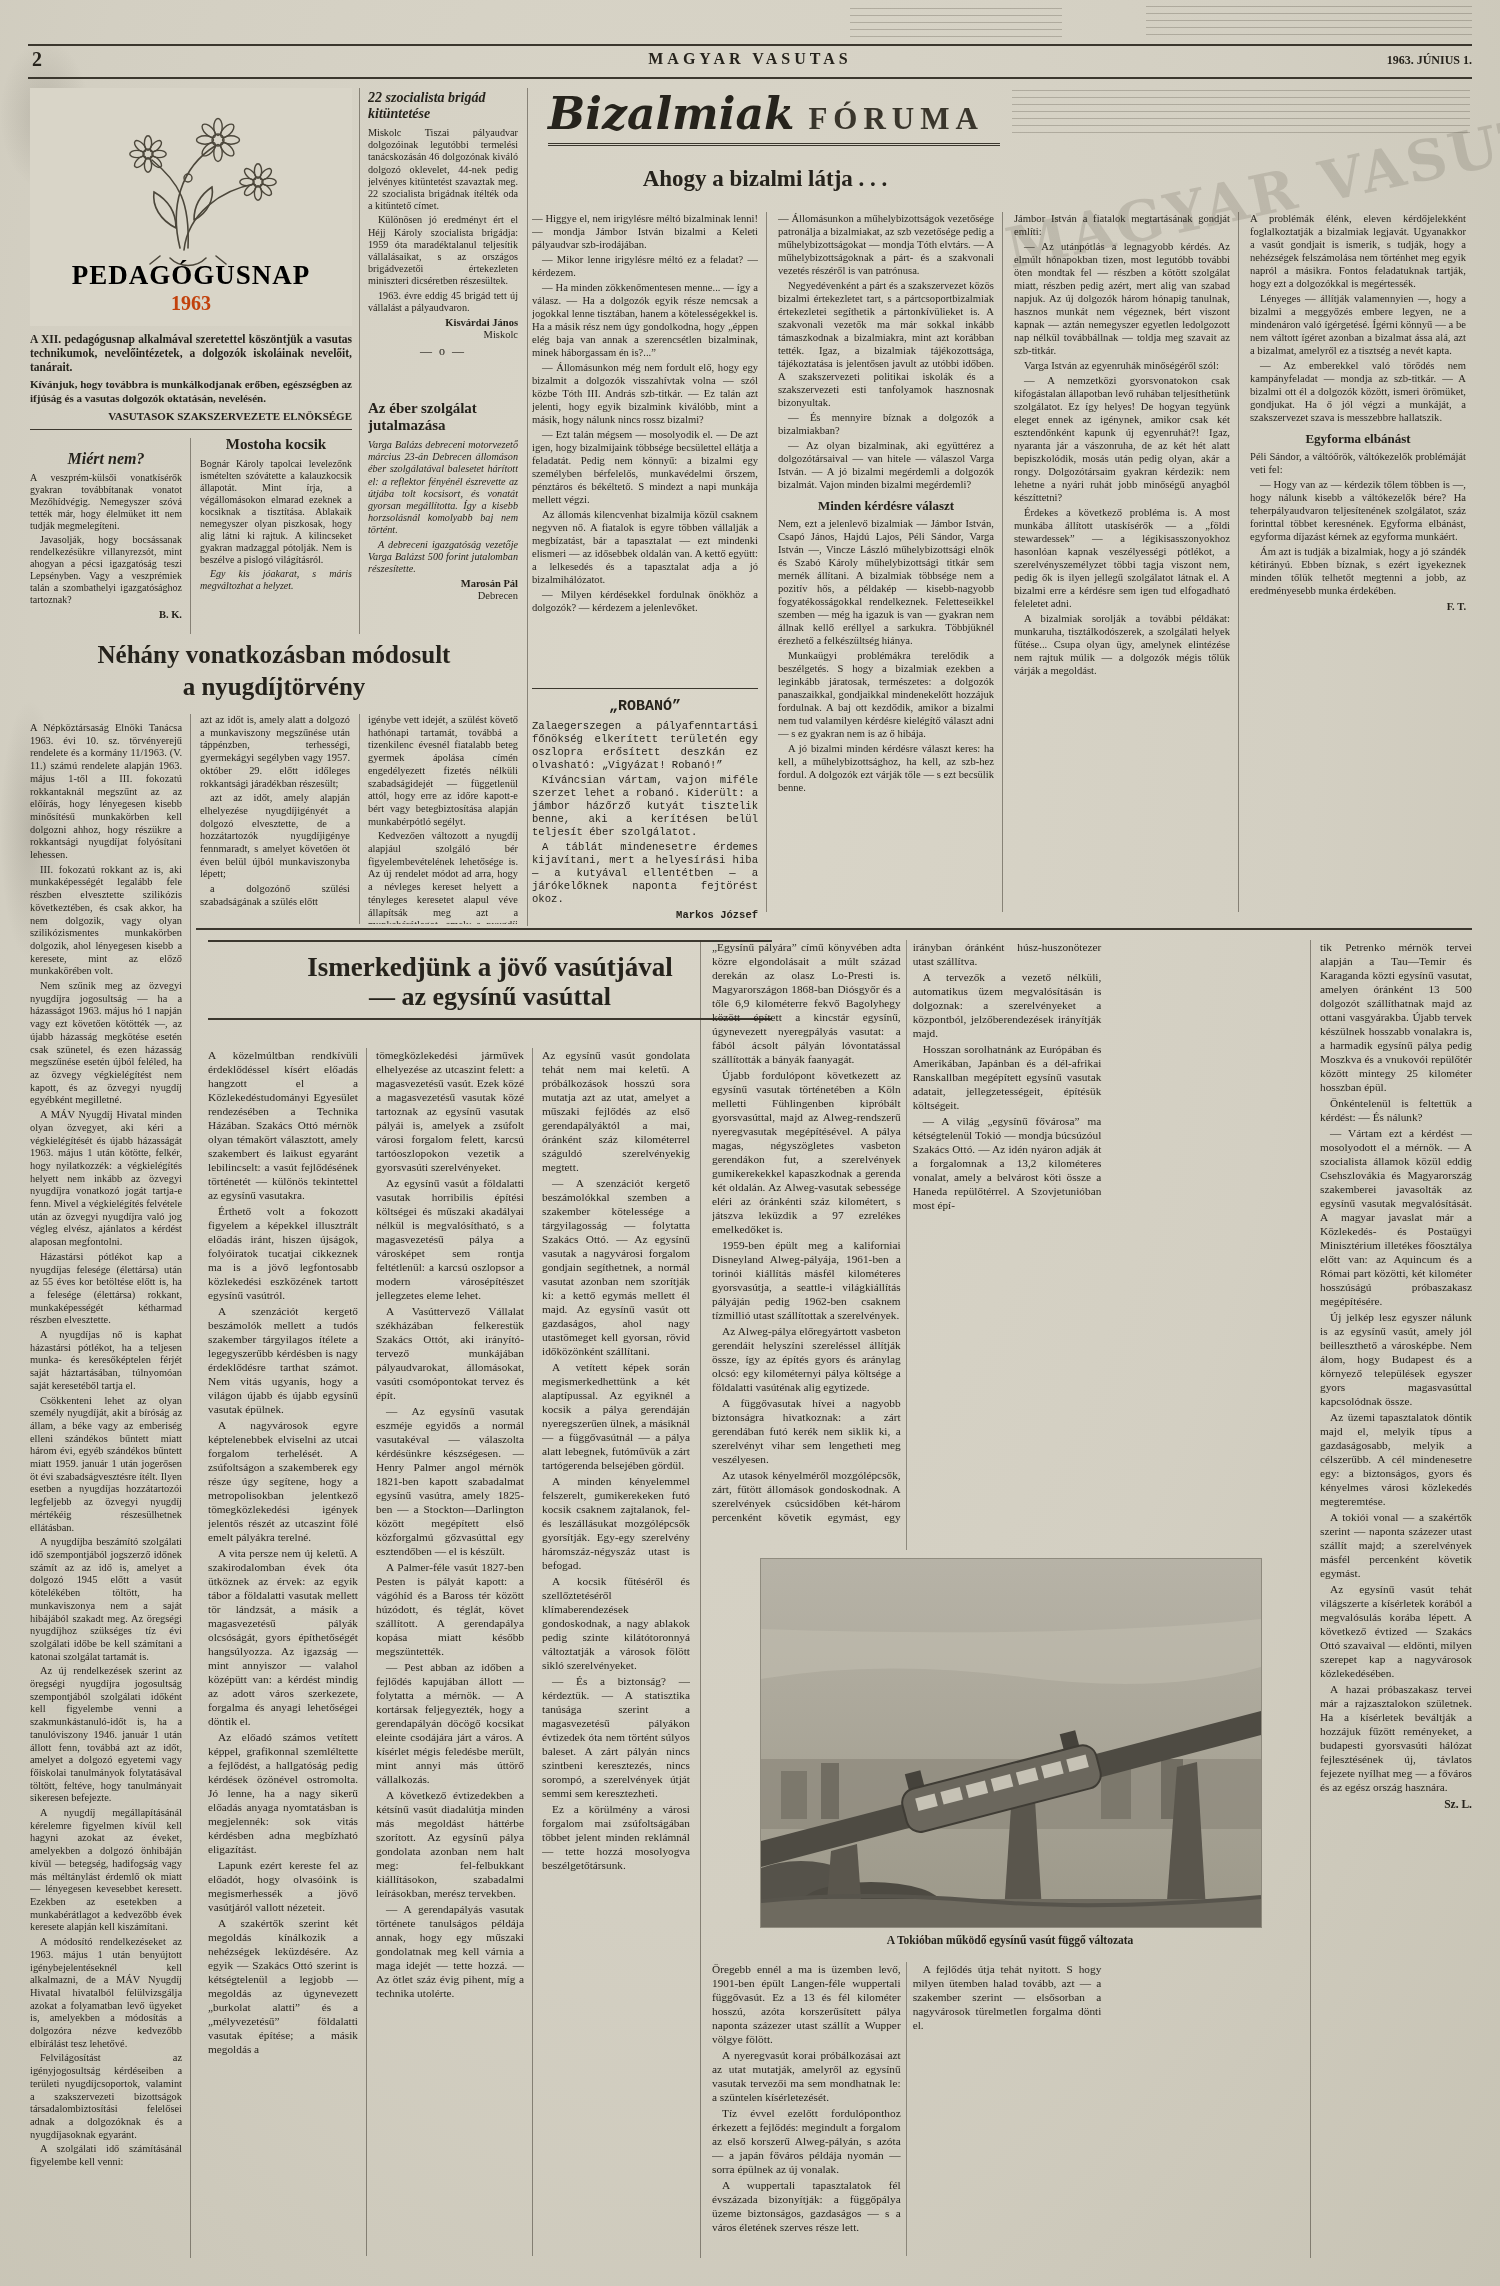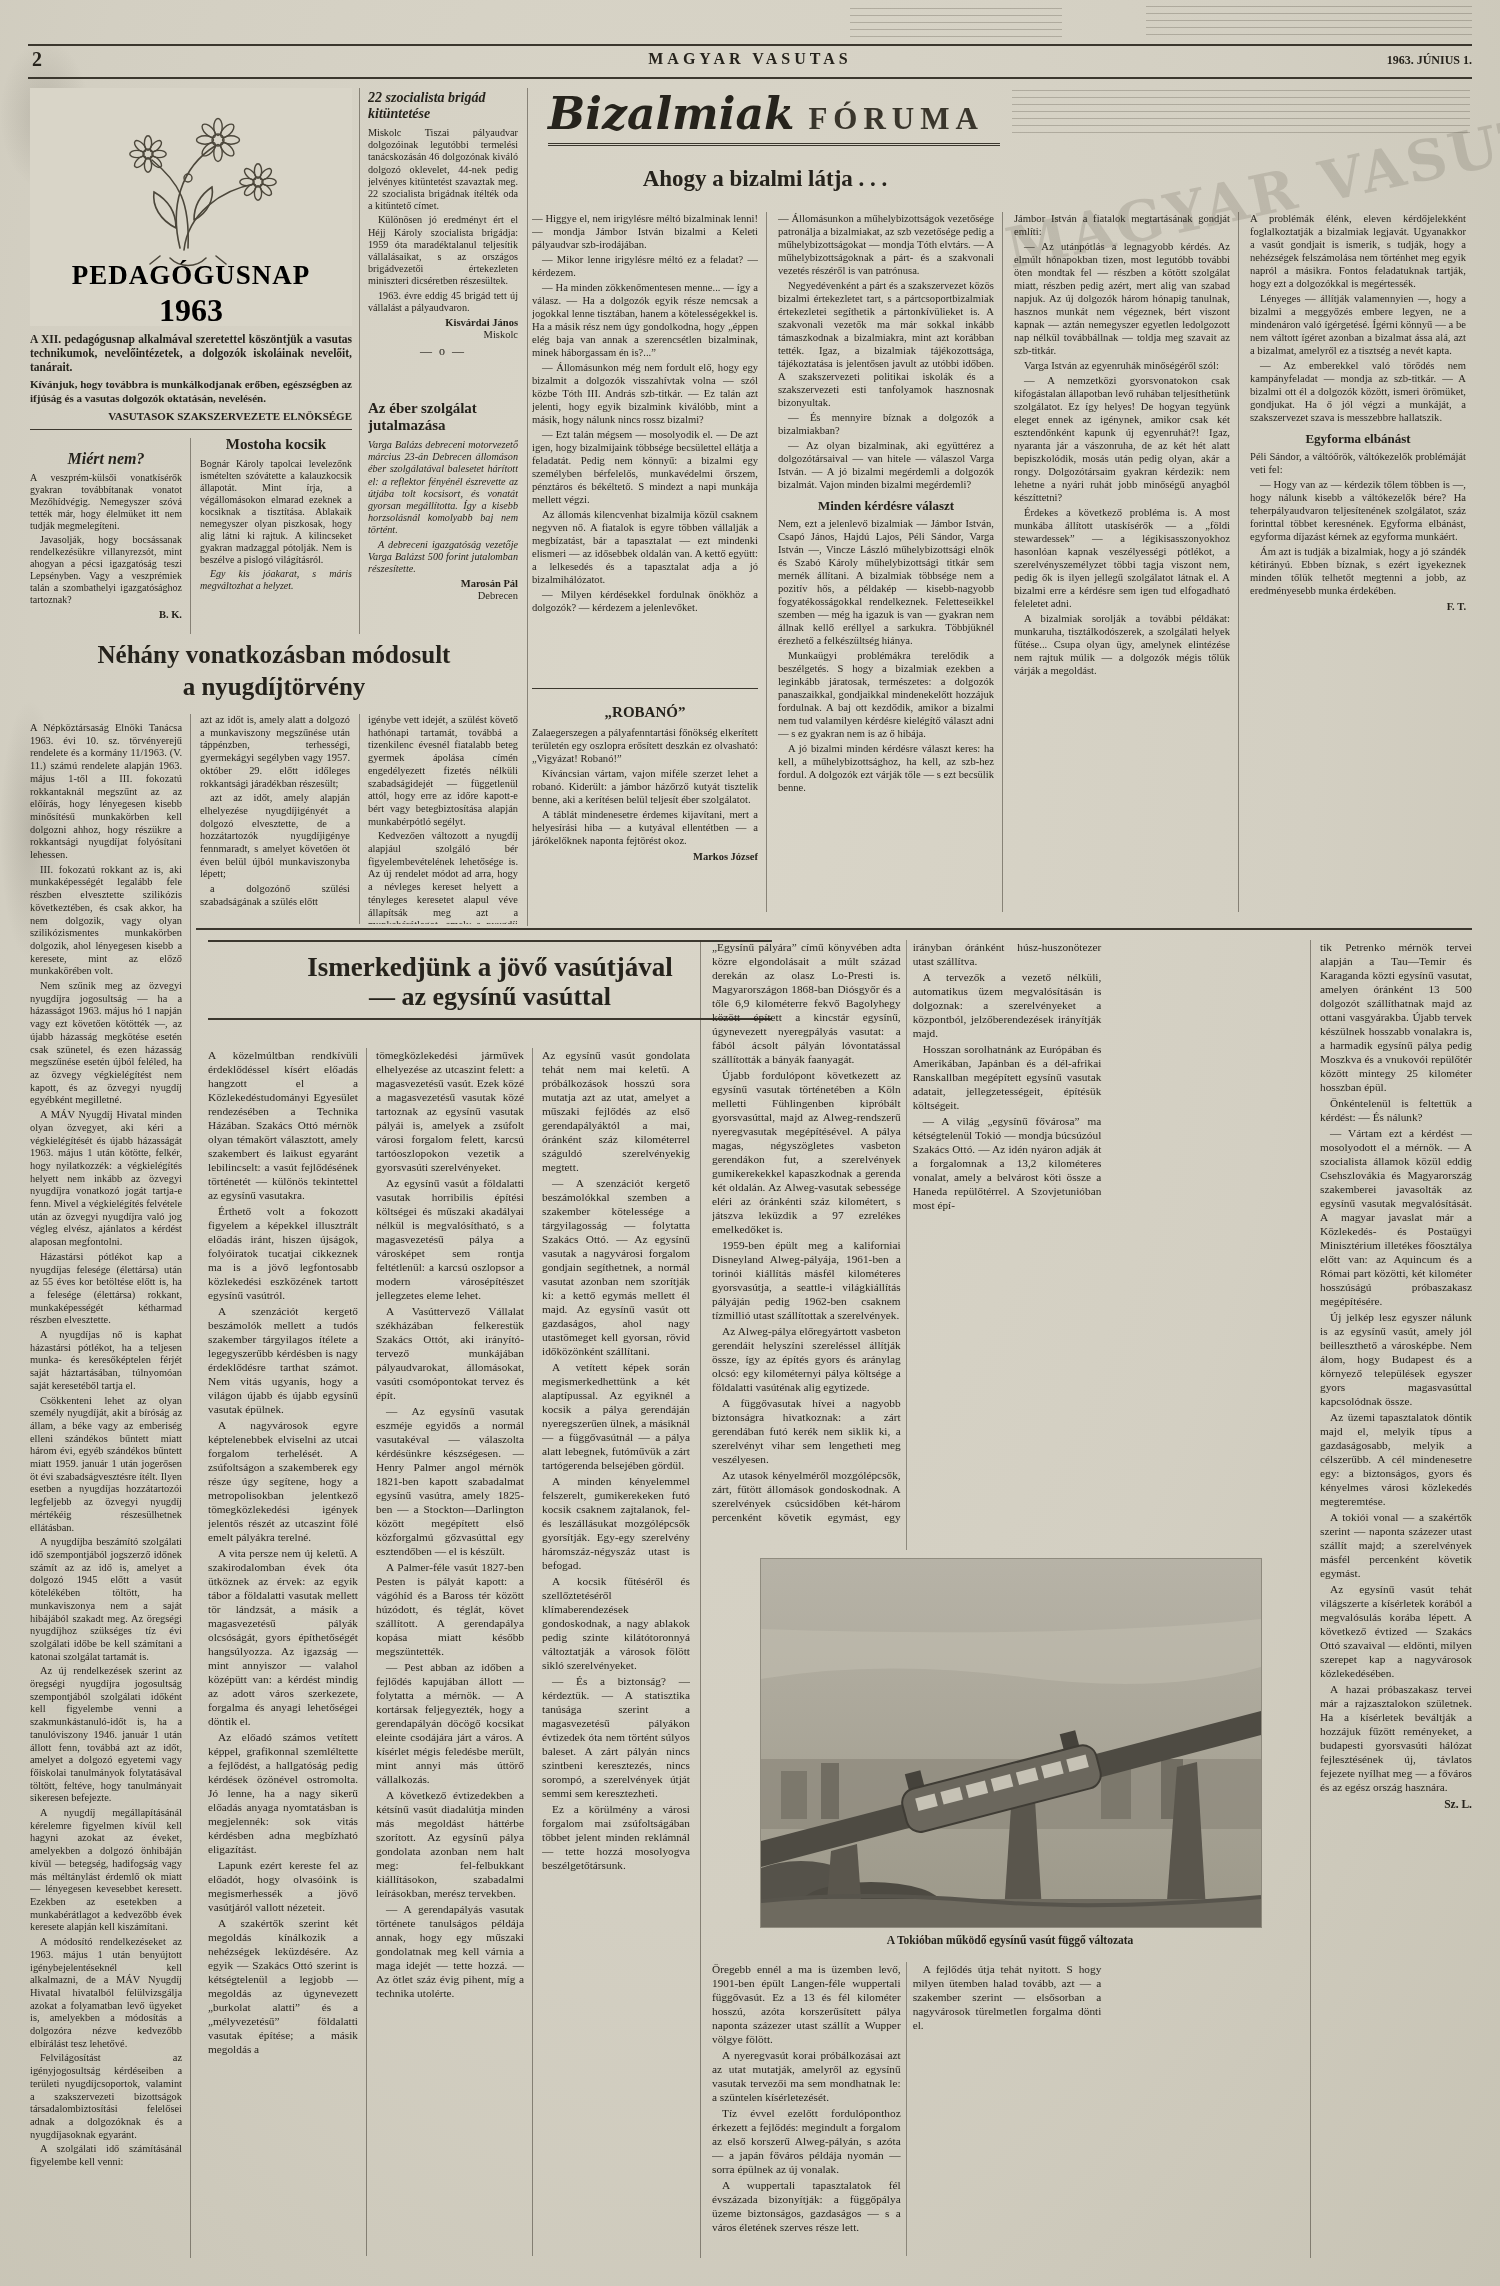--- a/index.html
+++ b/index.html
@@ -34,21 +34,21 @@
   .forum-script{font-family:"DejaVu Serif",serif;font-style:italic;font-weight:bold;font-size:44px;}
   .forum-block{font-weight:bold;font-size:31px;letter-spacing:6px;margin-left:14px;color:#3a362c;}
   .box-headline{position:absolute;border-top:2px solid #3b372e;border-bottom:2px solid #3b372e;
                 text-align:center;padding:9px 4px 7px;}
   .box-headline .l1{font-weight:bold;font-size:27px;line-height:32px;}
   .box-headline .l2{font-weight:bold;font-size:26px;line-height:28px;}
   .multicol3{column-count:3;column-gap:12px;column-rule:1px solid rgba(55,50,40,.45);column-fill:auto;}
   .fig{position:absolute;border:1px solid rgba(60,55,45,.45);}
   .fig-caption{position:absolute;text-align:center;font-weight:bold;font-size:11.5px;}
   .ped-text1{position:absolute;left:0;right:0;text-align:center;font-weight:bold;font-size:27px;letter-spacing:1px;color:#000000;}
-  .ped-text2{position:absolute;left:0;right:0;text-align:center;font-weight:bold;font-size:32px;color:#000000;}
+  .ped-text2{position:absolute;left:0;right:0;text-align:center;font-weight:bold;font-size:20px;color:#c2410c;}
   .it{font-style:italic;}
 </style>
 </head>
 <body>
 
 <div class="page">
 
   <div class="hatch" style="left:850px;top:8px;width:212px;height:30px;"></div>
   <div class="hatch" style="left:1146px;top:6px;width:326px;height:34px;"></div>
   <div class="hatch" style="left:1012px;top:90px;width:458px;height:48px;"></div>
@@ -175,21 +175,21 @@
         <p>— Higgye el, nem irigylésre méltó bizalminak lenni! — mondja Jámbor István bizalmi a Keleti pályaudvar szb-irodájában.</p>
         <p>— Mikor lenne irigylésre méltó ez a feladat? — kérdezem.</p>
         <p>— Ha minden zökkenőmentesen menne... — így a válasz. — Ha a dolgozók egyik része nemcsak a jogokkal lenne tisztában, hanem a kötelességekkel is. Ha a másik rész nem úgy gondolkodna, hogy „éppen elég baja van annak a szerencsétlen bizalminak, minek háborgassam én is?...”</p>
         <p>— Állomásunkon még nem fordult elő, hogy egy bizalmit a dolgozók visszahívtak volna — szól közbe Tóth III. András szb-titkár. — Ez talán azt jelenti, hogy egyik bizalmink kiválóbb, mint a másik, hogy nálunk nincs rossz bizalmi?</p>
         <p>— Ezt talán mégsem — mosolyodik el. — De azt igen, hogy bizalmijaink többsége becsülettel ellátja a feladatát. Pedig nem könnyű: a bizalmi egy személyben bérfelelős, munkavédelmi őrszem, pénztáros és békéltető. S mindezt a napi munkája mellett végzi.</p>
         <p>Az állomás kilencvenhat bizalmija közül csaknem negyven nő. A fiatalok is egyre többen vállalják a megbízatást, bár a tapasztalat — ezt mindenki elismeri — az idősebbek oldalán van. A kettő együtt: a lelkesedés és a tapasztalat adja a jó bizalmihálózatot.</p>
         <p>— Milyen kérdésekkel fordulnak önökhöz a dolgozók? — kérdezem a jelenlevőket.</p>
       </div>
   </div>
 
-  <div class="col abs" style="left:532px;top:688px;width:226px;height:224px;font-size:10.6px;line-height:13px;border-top:1px solid #3b372e;padding-top:15px;">
+  <div class="col abs" style="left:532px;top:688px;width:226px;height:224px;font-size:10.6px;line-height:13px;border-top:1px solid #3b372e;padding-top:9px;font-family:Liberation Mono, monospace;">
     <h3 class="title-sm" data-bind="forum.robano.title">„ROBANÓ”</h3>
     <div data-bind-list="forum.robano.paragraphs">
         <p>Zalaegerszegen a pályafenntartási főnökség elkerített területén egy oszlopra erősített deszkán ez olvasható: „Vigyázat! Robanó!”</p>
         <p>Kíváncsian vártam, vajon miféle szerzet lehet a robanó. Kiderült: a jámbor házőrző kutyát tisztelik benne, aki a kerítésen belül teljesít éber szolgálatot.</p>
         <p>A táblát mindenesetre érdemes kijavítani, mert a helyesírási hiba — a kutyával ellentétben — a járókelőknek naponta fejtörést okoz.</p>
       </div>
     <div class="byline" data-bind="forum.robano.byline">Markos József</div>
   </div>
 
   <div class="vrule" style="left:766px;top:212px;height:700px;"></div>

